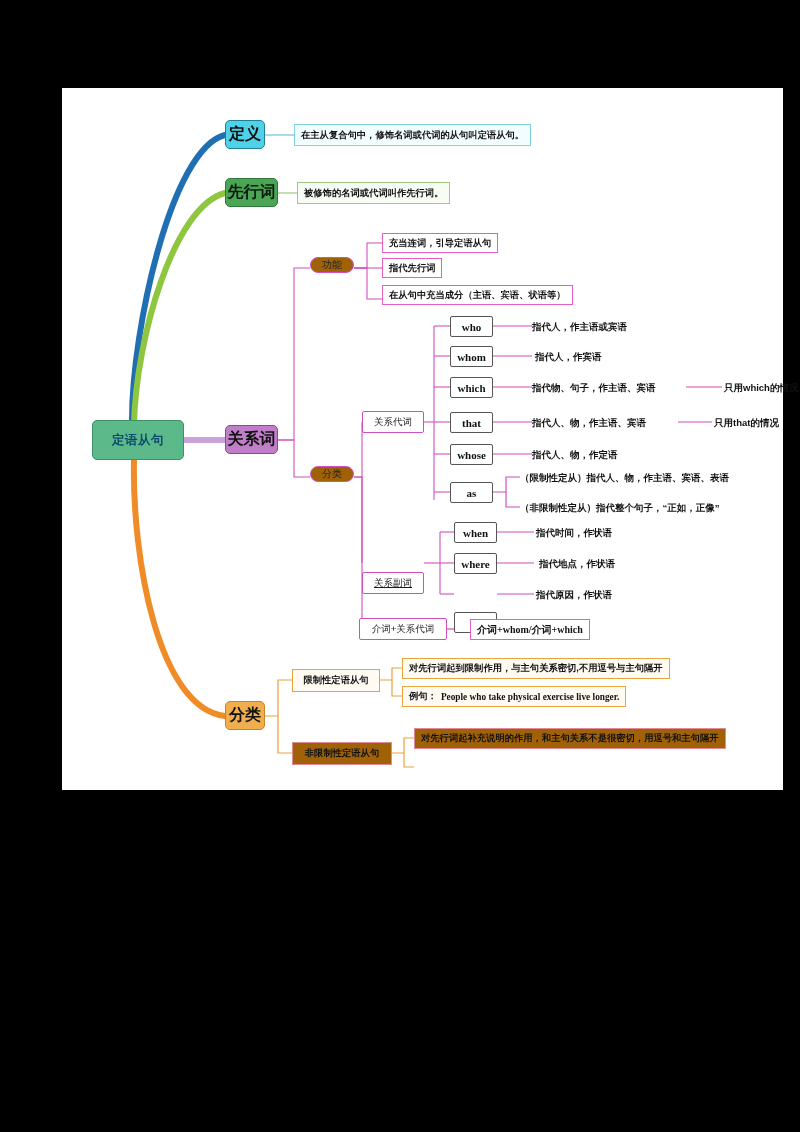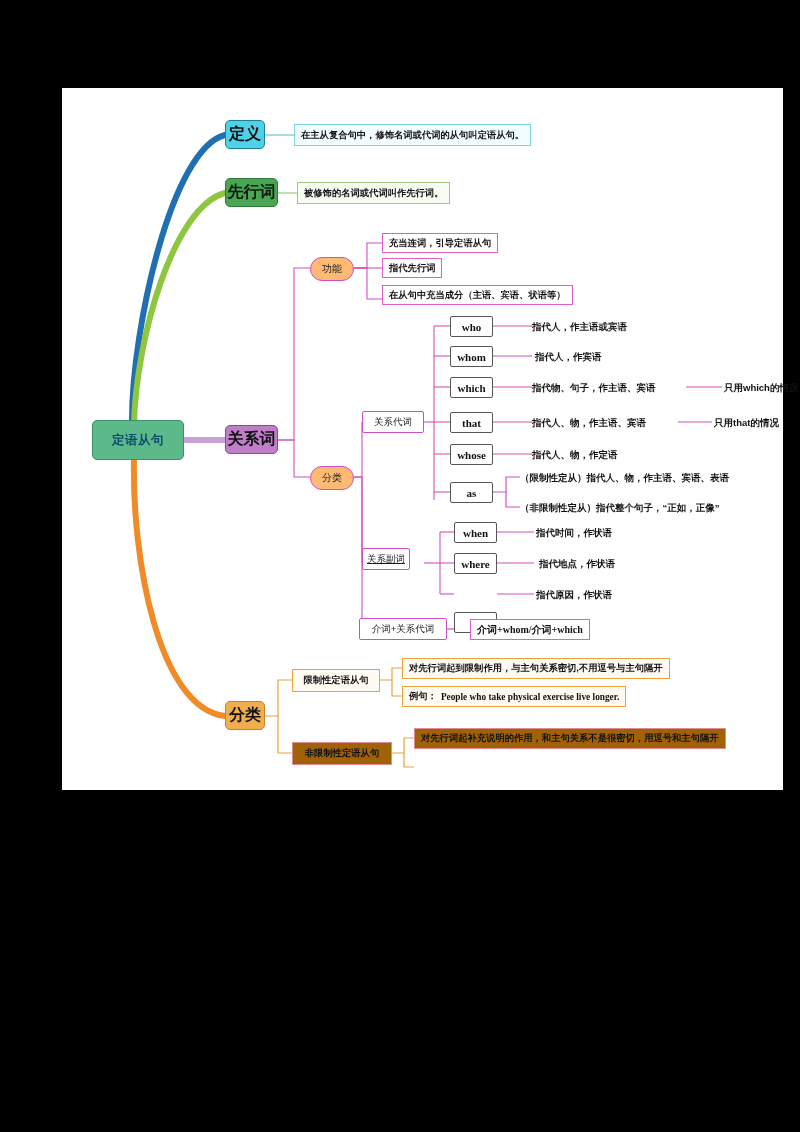--- a/index.html
+++ b/index.html
@@ -17,30 +17,30 @@
         font-size:12.5px;font-weight:bold;letter-spacing:.5px;}
 
   
   .lv1{height:29px;border-radius:5px;font-size:16px;font-weight:bold;color:#111;}
   .lv1.def {left:163px;top:32px;width:40px;background:#4fd2e8;border:1.6px solid #1f7f96;}
   .lv1.ant {left:163px;top:90px;width:53px;background:#4aa655;border:1.6px solid #2f7a3a;color:#0d1a0d;}
   .lv1.rel2{left:163px;top:337px;width:53px;background:#c07ec9;border:1.6px solid #8a4b96;}
   .lv1.cls {left:163px;top:613px;width:40px;background:#f0ae4e;border:1.6px solid #c5832b;}
 
   
-  .pill{border-radius:12px;border:1.2px solid #d24fc0;background:#fdba74;
-        font-size:10px;color:#222;height:24px;}
+  .pill{border-radius:12px;border:1.2px solid #d24fc0;background:#a16207;
+        font-size:10px;color:#222;height:16px;}
   .pill.fn  {left:248px;top:169px;width:44px;}
   .pill.cat {left:248px;top:378px;width:44px;}
 
   
   .box{border:1.1px solid #cf4fc0;background:#fff;font-size:9.5px;color:#1b1b1b;
        height:21px;border-radius:2px;padding:0 5px;}
   .box.relpron{left:300px;top:323px;width:62px;height:22px;}
-  .box.reladv {left:300px;top:460px;width:48px;height:22px;text-decoration:underline;}
+  .box.reladv {left:300px;top:484px;width:62px;height:22px;text-decoration:underline;}
   .box.prep   {left:297px;top:530px;width:88px;height:22px;}
 
   
   .chip{border:1.2px solid #555;background:#fff;border-radius:2px;height:21px;
         font-family:"Liberation Serif","DejaVu Serif",serif;font-size:11px;
         font-weight:bold;color:#111;width:43px;}
 
   
   .txt{position:absolute;font-size:9.5px;color:#111;font-weight:bold;white-space:nowrap;}
 

